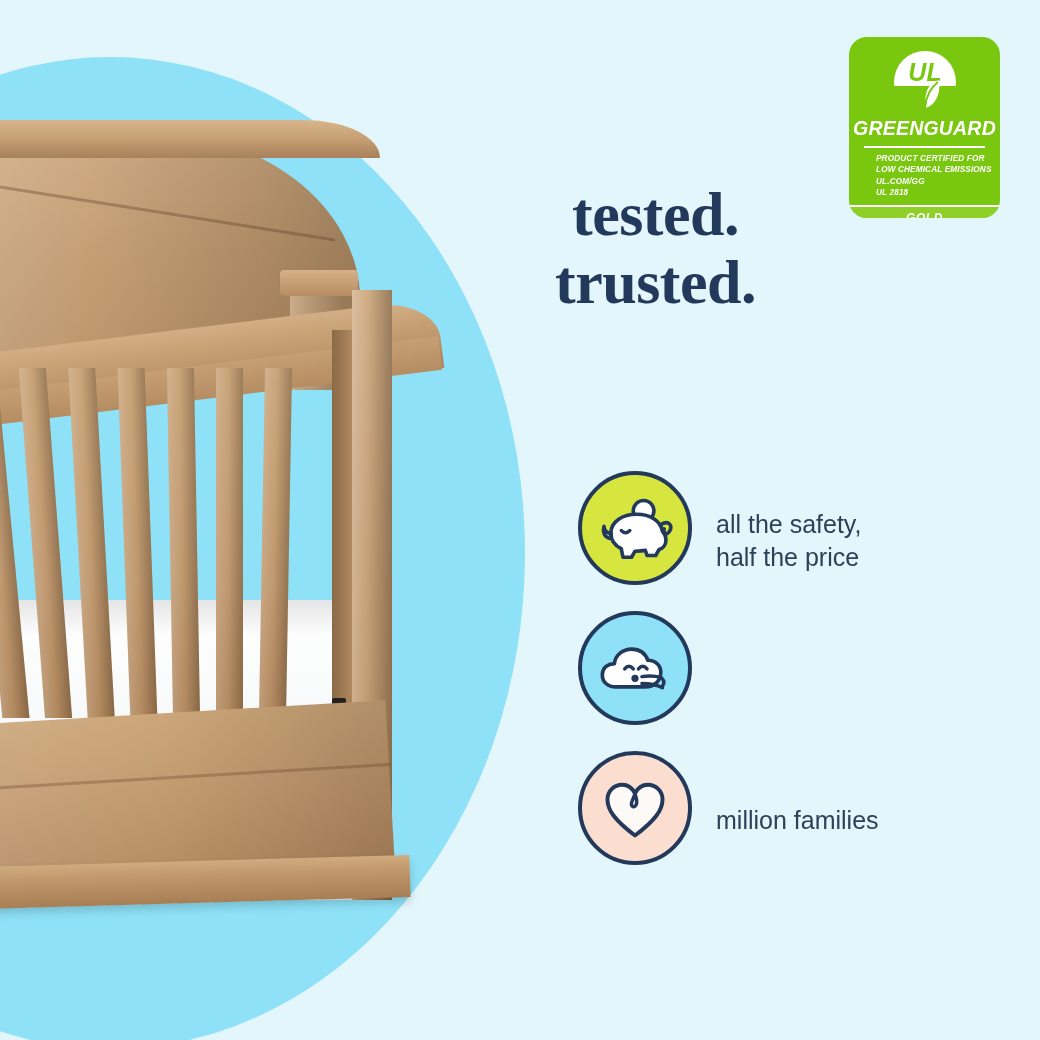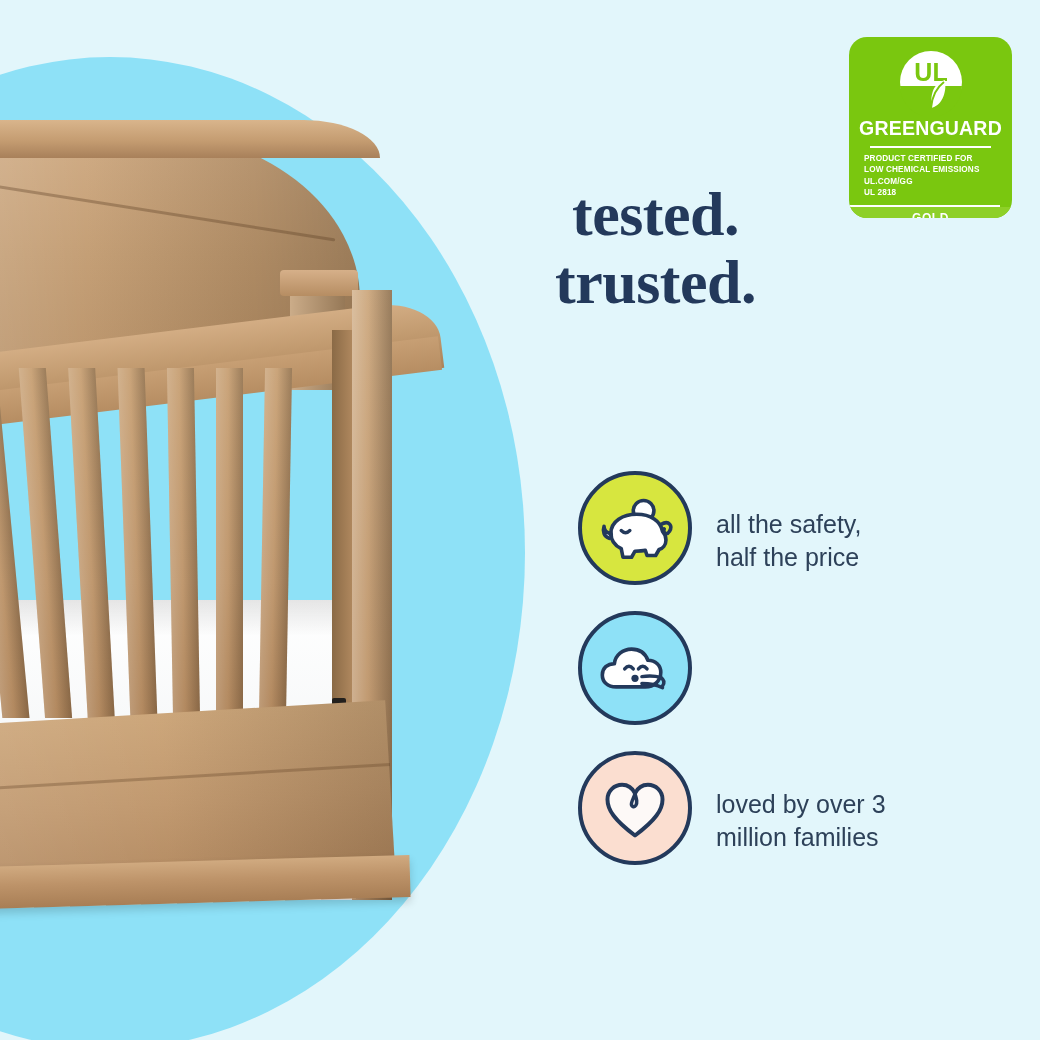--- a/index.html
+++ b/index.html
@@ -221,48 +221,49 @@
     height: 34px;
     background: #23201d;
     border-radius: 2px;
   }
 
   
   .gg-badge {
     position: absolute;
     left: 849px;
     top: 37px;
-    width: 163px;
+    width: 151px;
     height: 181px;
     background: #7ac70f;
     border-radius: 18px;
     color: #ffffff;
     text-align: center;
     overflow: hidden;
+    font-style: italic;
   }
   .gg-emblem {
     margin: 11px auto 0;
     width: 68px;
     height: 68px;
   }
   .gg-title {
     font-size: 19.5px;
     font-weight: bold;
     letter-spacing: .2px;
     margin-top: 1px;
   }
   .gg-rule {
     width: 121px;
     height: 2px;
     background: #ffffff;
     margin: 6px auto 5px;
   }
   .gg-lines {
     text-align: left;
-    padding-left: 15px;
+    padding-left: 27px;
     font-size: 8.2px;
     font-weight: bold;
     line-height: 11.4px;
     letter-spacing: .15px;
   }
   .gg-gold-rule {
     width: 151px;
     height: 2px;
     background: #ffffff;
     margin: 6px 0 0;
@@ -436,19 +437,18 @@
     <div class="feature">
       <div class="feature-icon peach">
         <svg viewBox="0 0 100 100" width="86" height="86" aria-hidden="true">
           <path d="M50 82 C26 64 18 52 18 40 C18 30 26 23 35 23
                    C42 23 47 27 50 33 C53 27 58 23 65 23
                    C74 23 82 30 82 40 C82 52 74 64 50 82 Z" fill="#fdf9f7" stroke="#23395b" stroke-width="4.6" stroke-linejoin="round"></path>
           <path d="M50 33 C52 40 53 44 51 47 C49 50 45 48 46 44 C47 40 49 37 50 33 Z" fill="#fdf9f7" stroke="#23395b" stroke-width="4" stroke-linejoin="round"></path>
         </svg>
       </div>
       <div class="feature-label">
-        <div>loved by over 3</div>
         <div>million families</div>
       </div>
     </div>
 
   </div>
 </div>
 
 </body></html>

